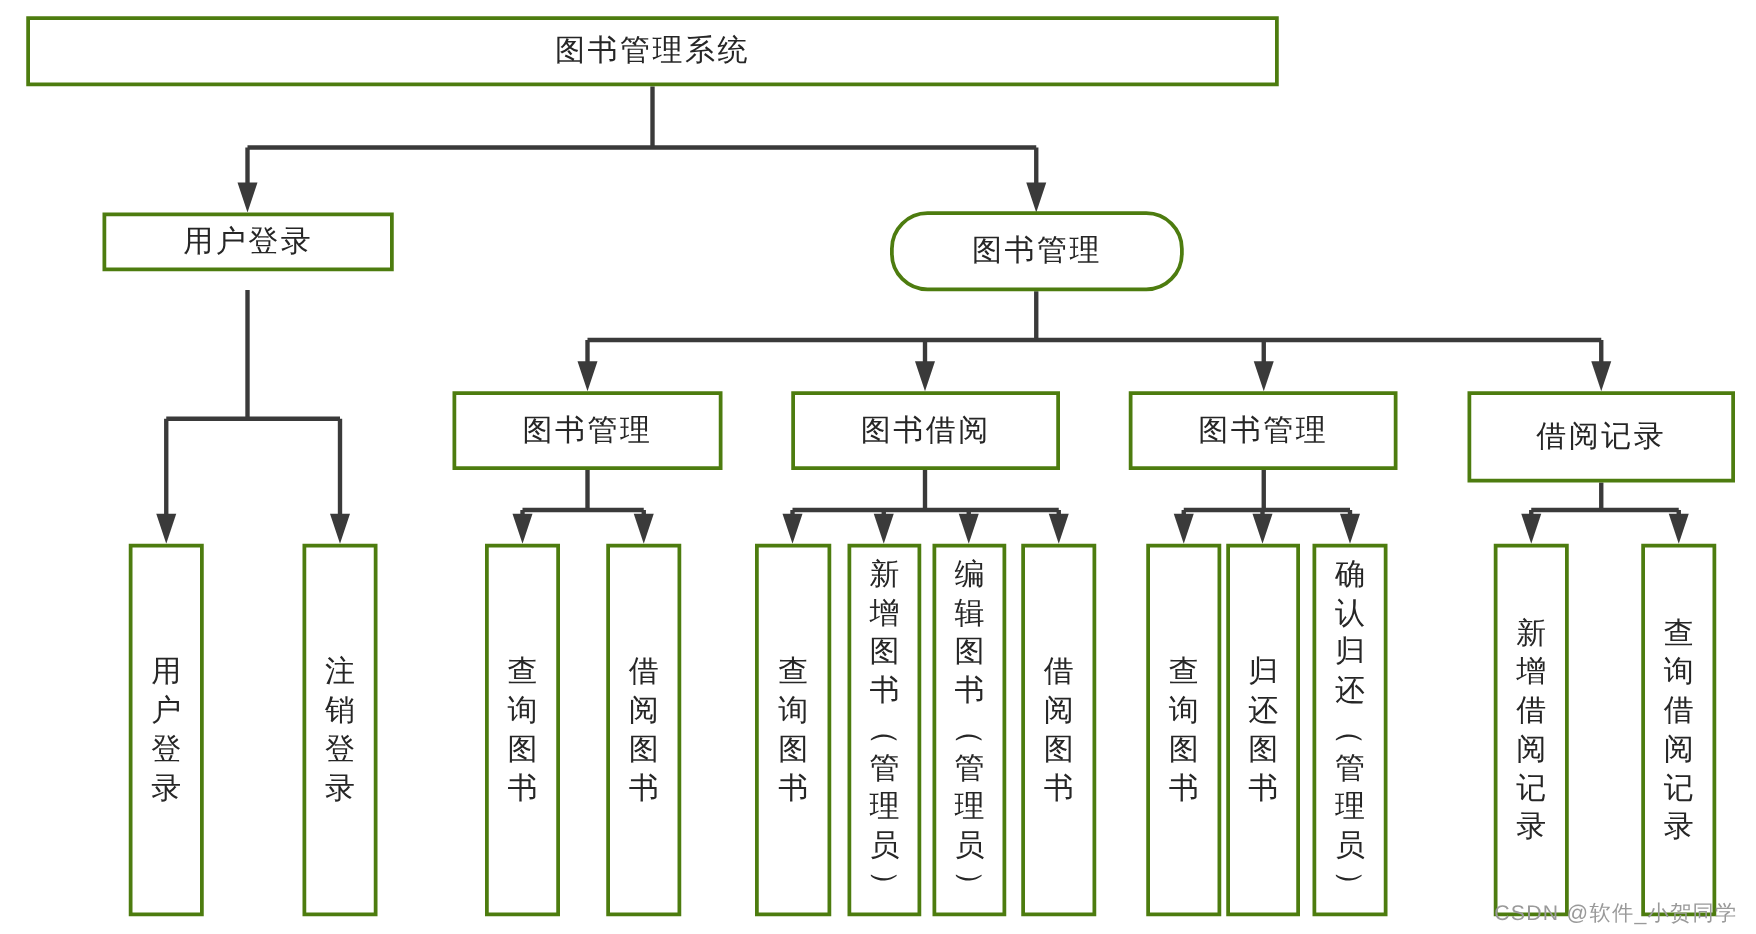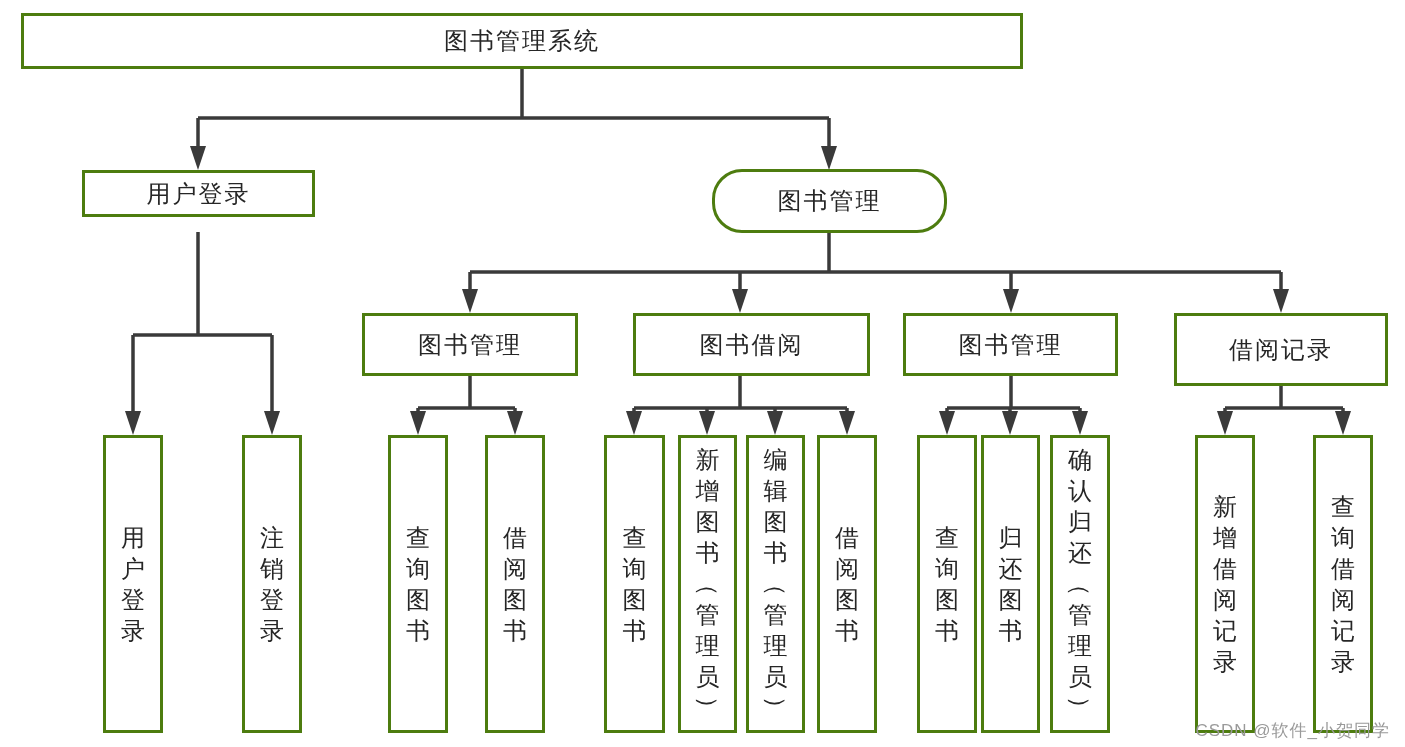--- a/index.html
+++ b/index.html
@@ -41,21 +41,21 @@
     font-size: 24px;
     line-height: 1;
   }
   .vchar { display: block; line-height: 1; height: 24px; }
   .vchar.rot { transform: rotate(90deg); }
   
   .n-root           { left: 21px;   top: 13px;  width: 1002px; height: 56px; }
   .n-user-login     { left: 82px;   top: 170px; width: 233px;  height: 47px; }
   .n-book-mgmt      { left: 712px;  top: 169px; width: 235px;  height: 64px; border-radius: 30px; }
   .n-new-book       { left: 362px;  top: 313px; width: 216px;  height: 63px; }
-  .n-book-borrow    { left: 633px;  top: 313px; width: 237px;  height: 63px; }
+  .n-book-borrow    { left: 633px;  top: 313px; width: 215px;  height: 63px; }
   .n-current-borrow { left: 903px;  top: 313px; width: 215px;  height: 63px; }
   .n-borrow-records { left: 1174px; top: 313px; width: 214px;  height: 73px; }
   .leaf { top: 435px; height: 298px; }
   .l-user-login  { left: 103px;  width: 60px; }
   .l-logout      { left: 242px;  width: 60px; }
   .l-nb-query    { left: 388px;  width: 60px; }
   .l-nb-borrow   { left: 485px;  width: 60px; }
   .l-bb-query    { left: 604px;  width: 61px; }
   .l-bb-add      { left: 678px;  width: 59px; }
   .l-bb-edit     { left: 746px;  width: 59px; }

